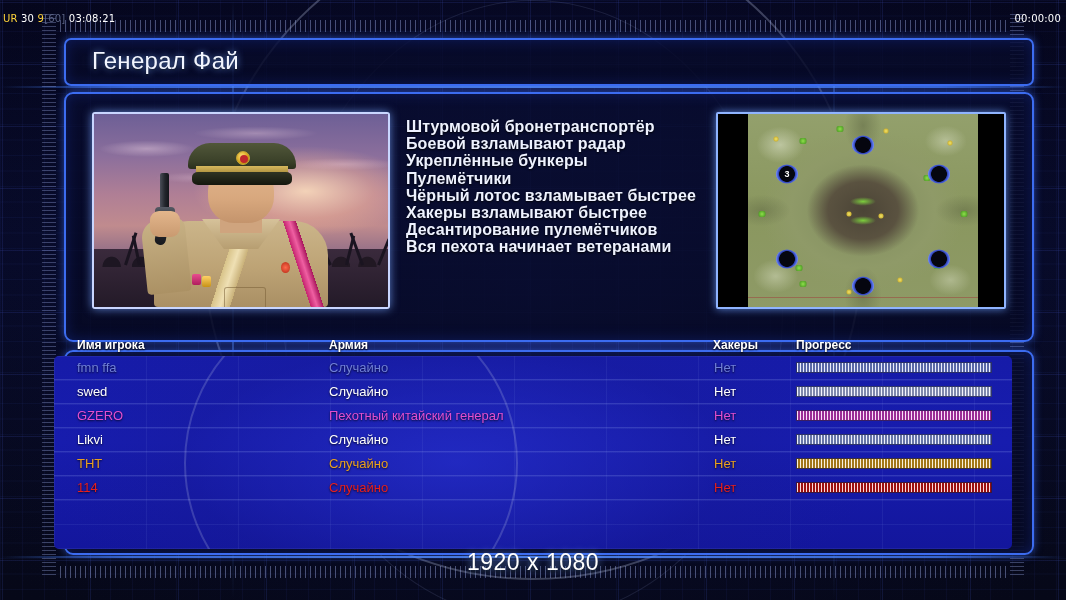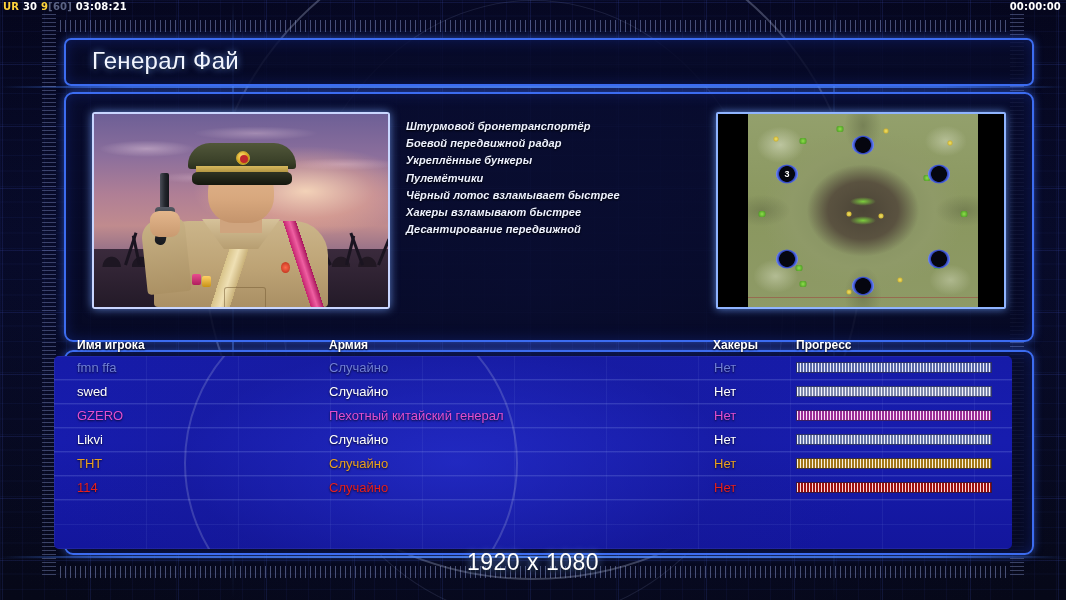--- a/index.html
+++ b/index.html
@@ -55,23 +55,23 @@
   }
   .ruler-v.left{ left:42px; } .ruler-v.right{ right:42px; }
   .ruler-h{
     position:absolute; left:60px; right:60px; height:12px;
     background-image: repeating-linear-gradient(90deg, rgba(160,175,235,0.6) 0px, rgba(160,175,235,0.6) 1px, transparent 1px, transparent 5px);
     opacity:.7;
   }
 
   
   .topbar{
-    position:absolute; left:0; top:0; width:1066px; height:14px;
+    position:absolute; left:0; top:12px; width:1066px; height:14px;
     font-family:"DejaVu Sans", sans-serif;
-    font-size:10px; font-weight:bold; line-height:14px;
+    font-size:10px; font-weight:normal; line-height:14px;
     letter-spacing:0.2px; z-index:40;
   }
   .topbar .left{ position:absolute; left:3px; top:0; white-space:nowrap; }
   .topbar .right{ position:absolute; right:5px; top:0; color:#ffffff; }
   .tb-y{ color:#ffd43b; } .tb-w{ color:#ffffff; } .tb-g{ color:#5b6384; }
 
   
   .panel{
     position:absolute;
     border:2px solid #3c6cf0;
@@ -211,25 +211,24 @@
   .f-pocket{
     position:absolute; left:78px; bottom:0px; width:42px; height:20px;
     border:1px solid rgba(120,95,55,0.55); border-bottom:none; border-radius:3px 3px 0 0;
   }
 
   
   #abilities{
     position:absolute; left:340px; top:24px; width:316px;
   }
   .ability{
-    font-size:11px; color:#eef2ff; line-height:17.2px;
+    font-size:16px; color:#eef2ff; line-height:17.2px;
     font-weight:bold; letter-spacing:0.1px;
     text-shadow:0 1px 2px rgba(0,0,0,0.9);
     white-space:nowrap;
-    font-style:italic;
   }
 
   
   .minimap-wrap{
     position:absolute; right:26px; top:18px; width:290px; height:197px;
     border:2px solid #8fb4ff; border-radius:2px;
     box-shadow:0 0 9px rgba(110,160,255,0.8);
     background:#000; overflow:hidden;
   }
   .mm-inner{
@@ -396,26 +395,27 @@
       <div class="f-hand"></div>
       <div class="f-medal m1"></div>
       <div class="f-medal m2"></div>
       <div class="f-medal m3"></div>
       <div class="f-pocket"></div>
     </div>
   </div>
 
   <div id="abilities">
       <div class="ability">Штурмовой бронетранспортёр</div>
-      <div class="ability">Боевой передвижной радар</div>
+      <div class="ability">Боевой взламывают радар</div>
       <div class="ability">Укреплённые бункеры</div>
       <div class="ability">Пулемётчики</div>
       <div class="ability">Чёрный лотос взламывает быстрее</div>
       <div class="ability">Хакеры взламывают быстрее</div>
-      <div class="ability">Десантирование передвижной</div>
+      <div class="ability">Десантирование пулемётчиков</div>
+      <div class="ability">Вся пехота начинает ветеранами</div>
     </div>
 
   <div class="minimap-wrap">
     <div class="mm-inner">
       <div class="mm-center"></div>
       <div class="mm-bottomline"></div>
       <div class="res" style="left:24%;top:14%"></div>
       <div class="res" style="left:40%;top:8%"></div>
       <div class="res gold" style="left:60%;top:9%"></div>
       <div class="res gold" style="left:12%;top:13%"></div>

